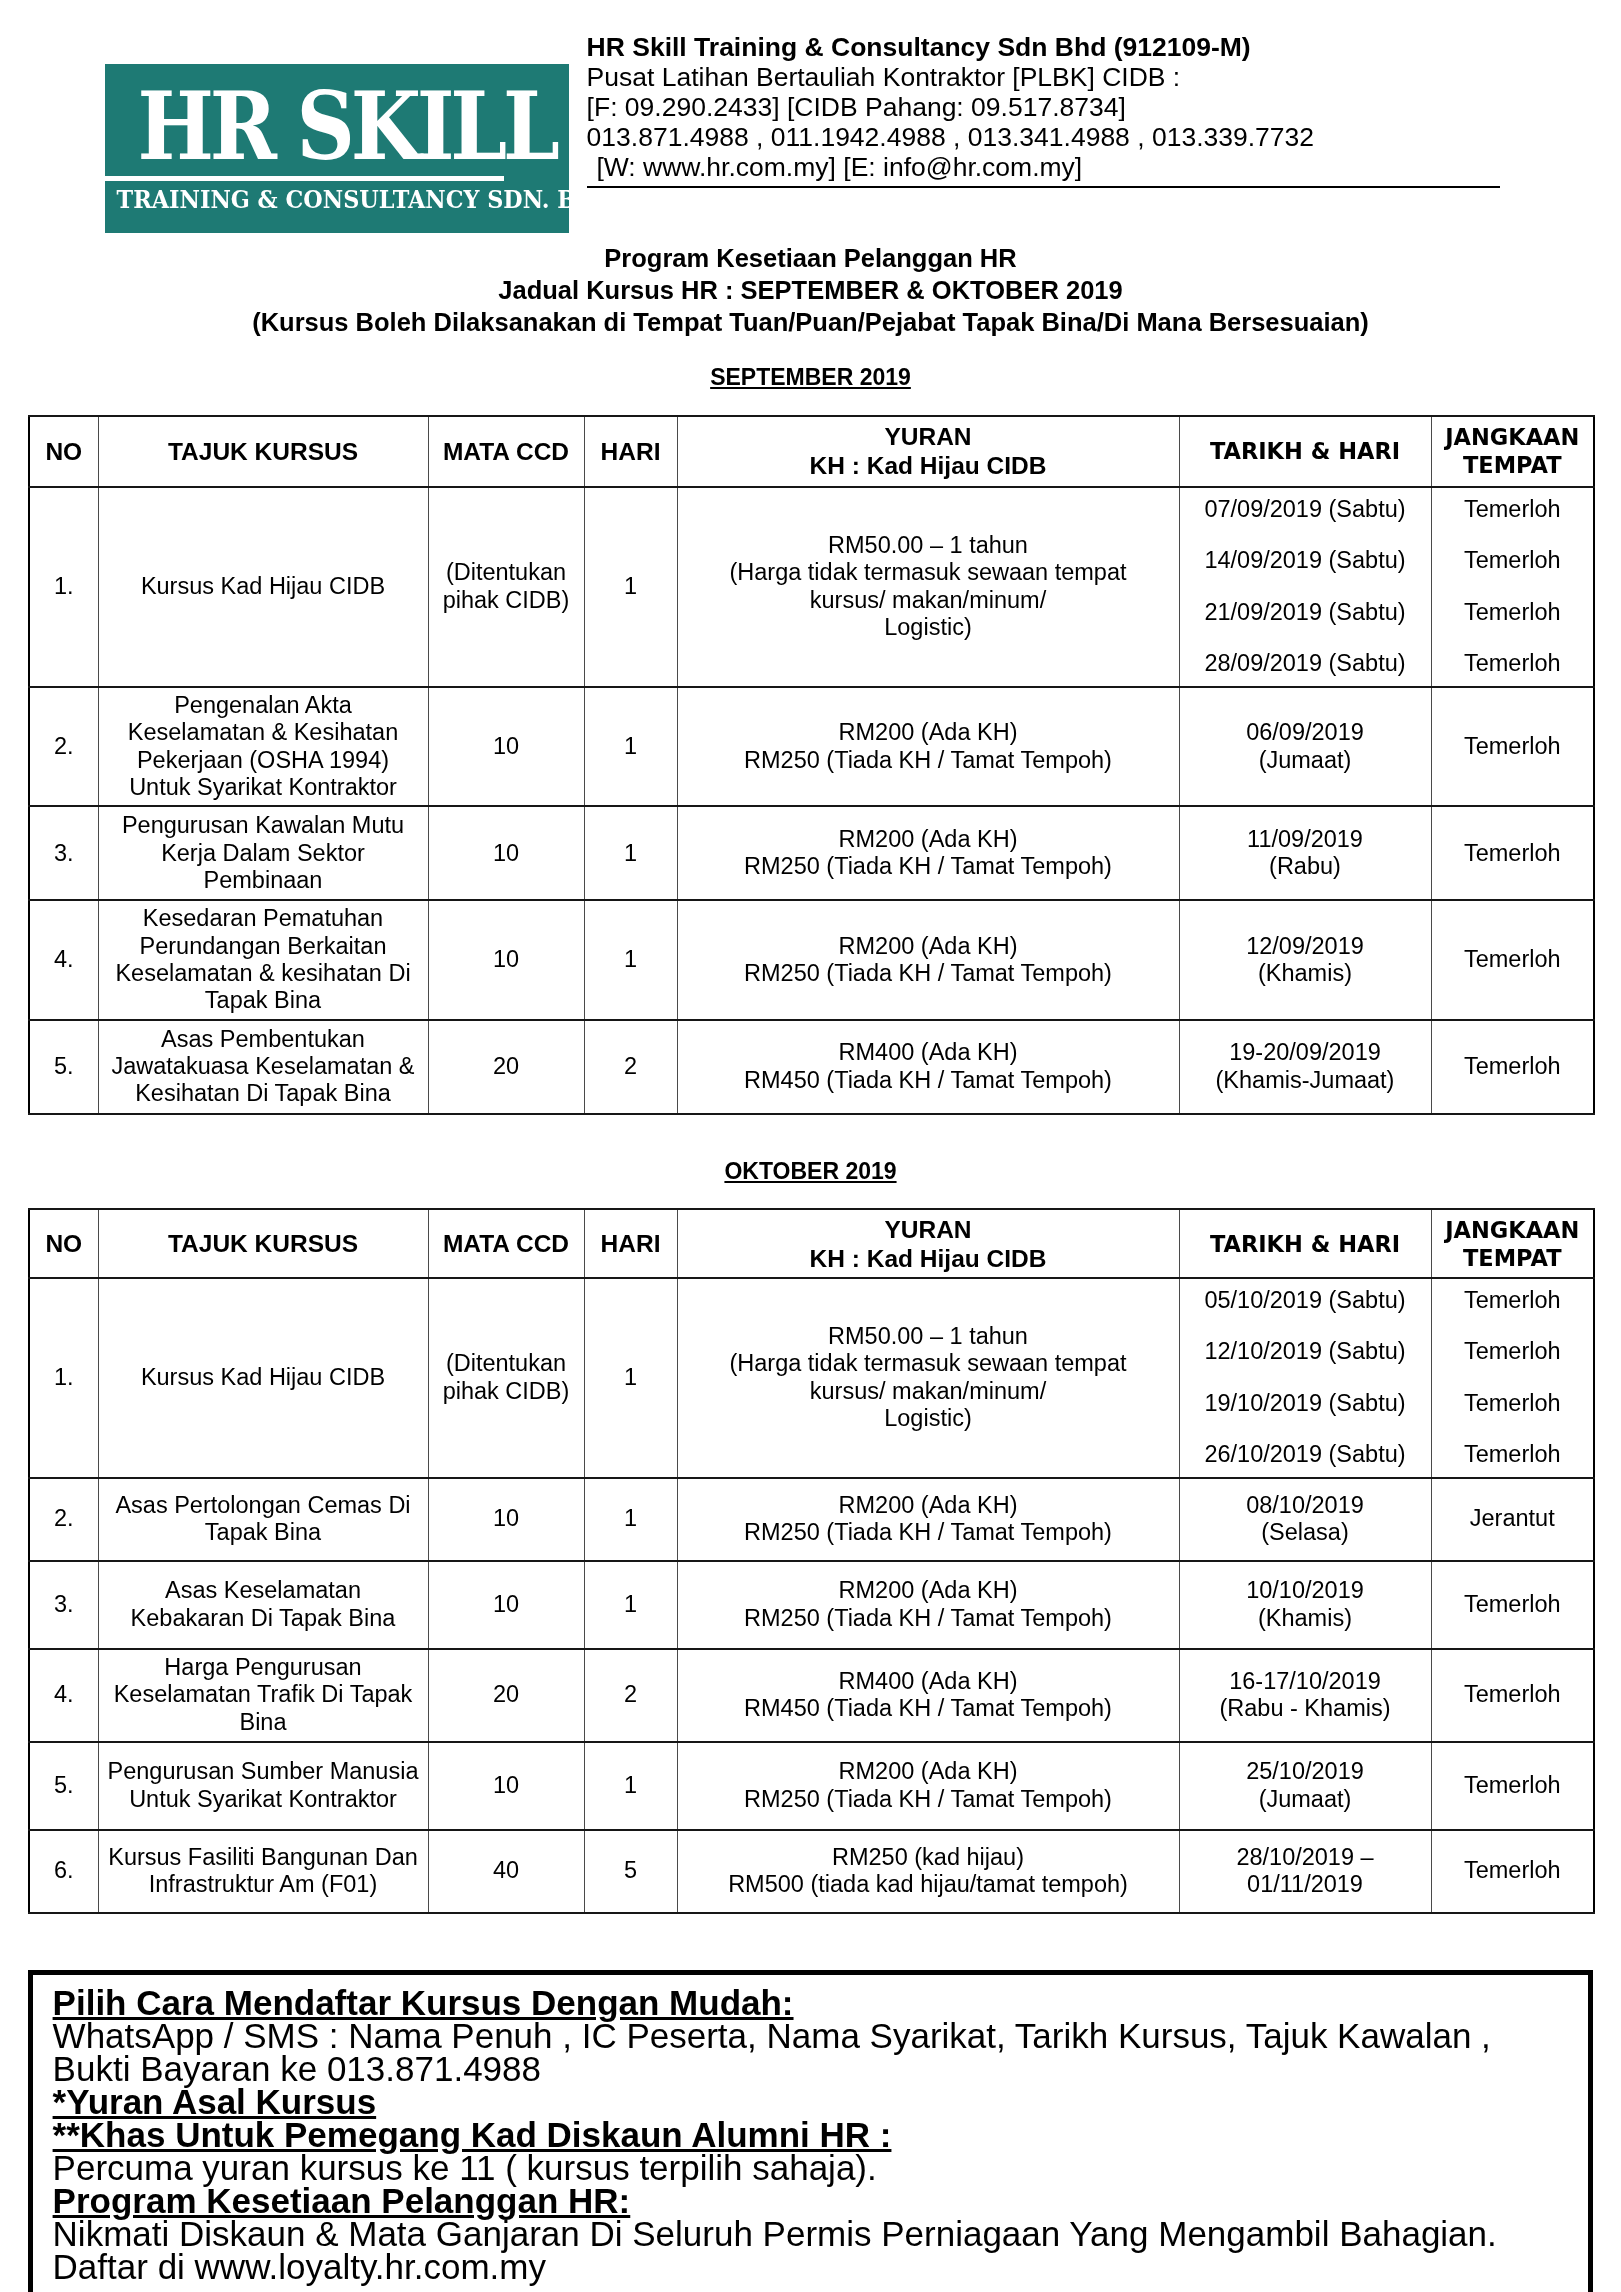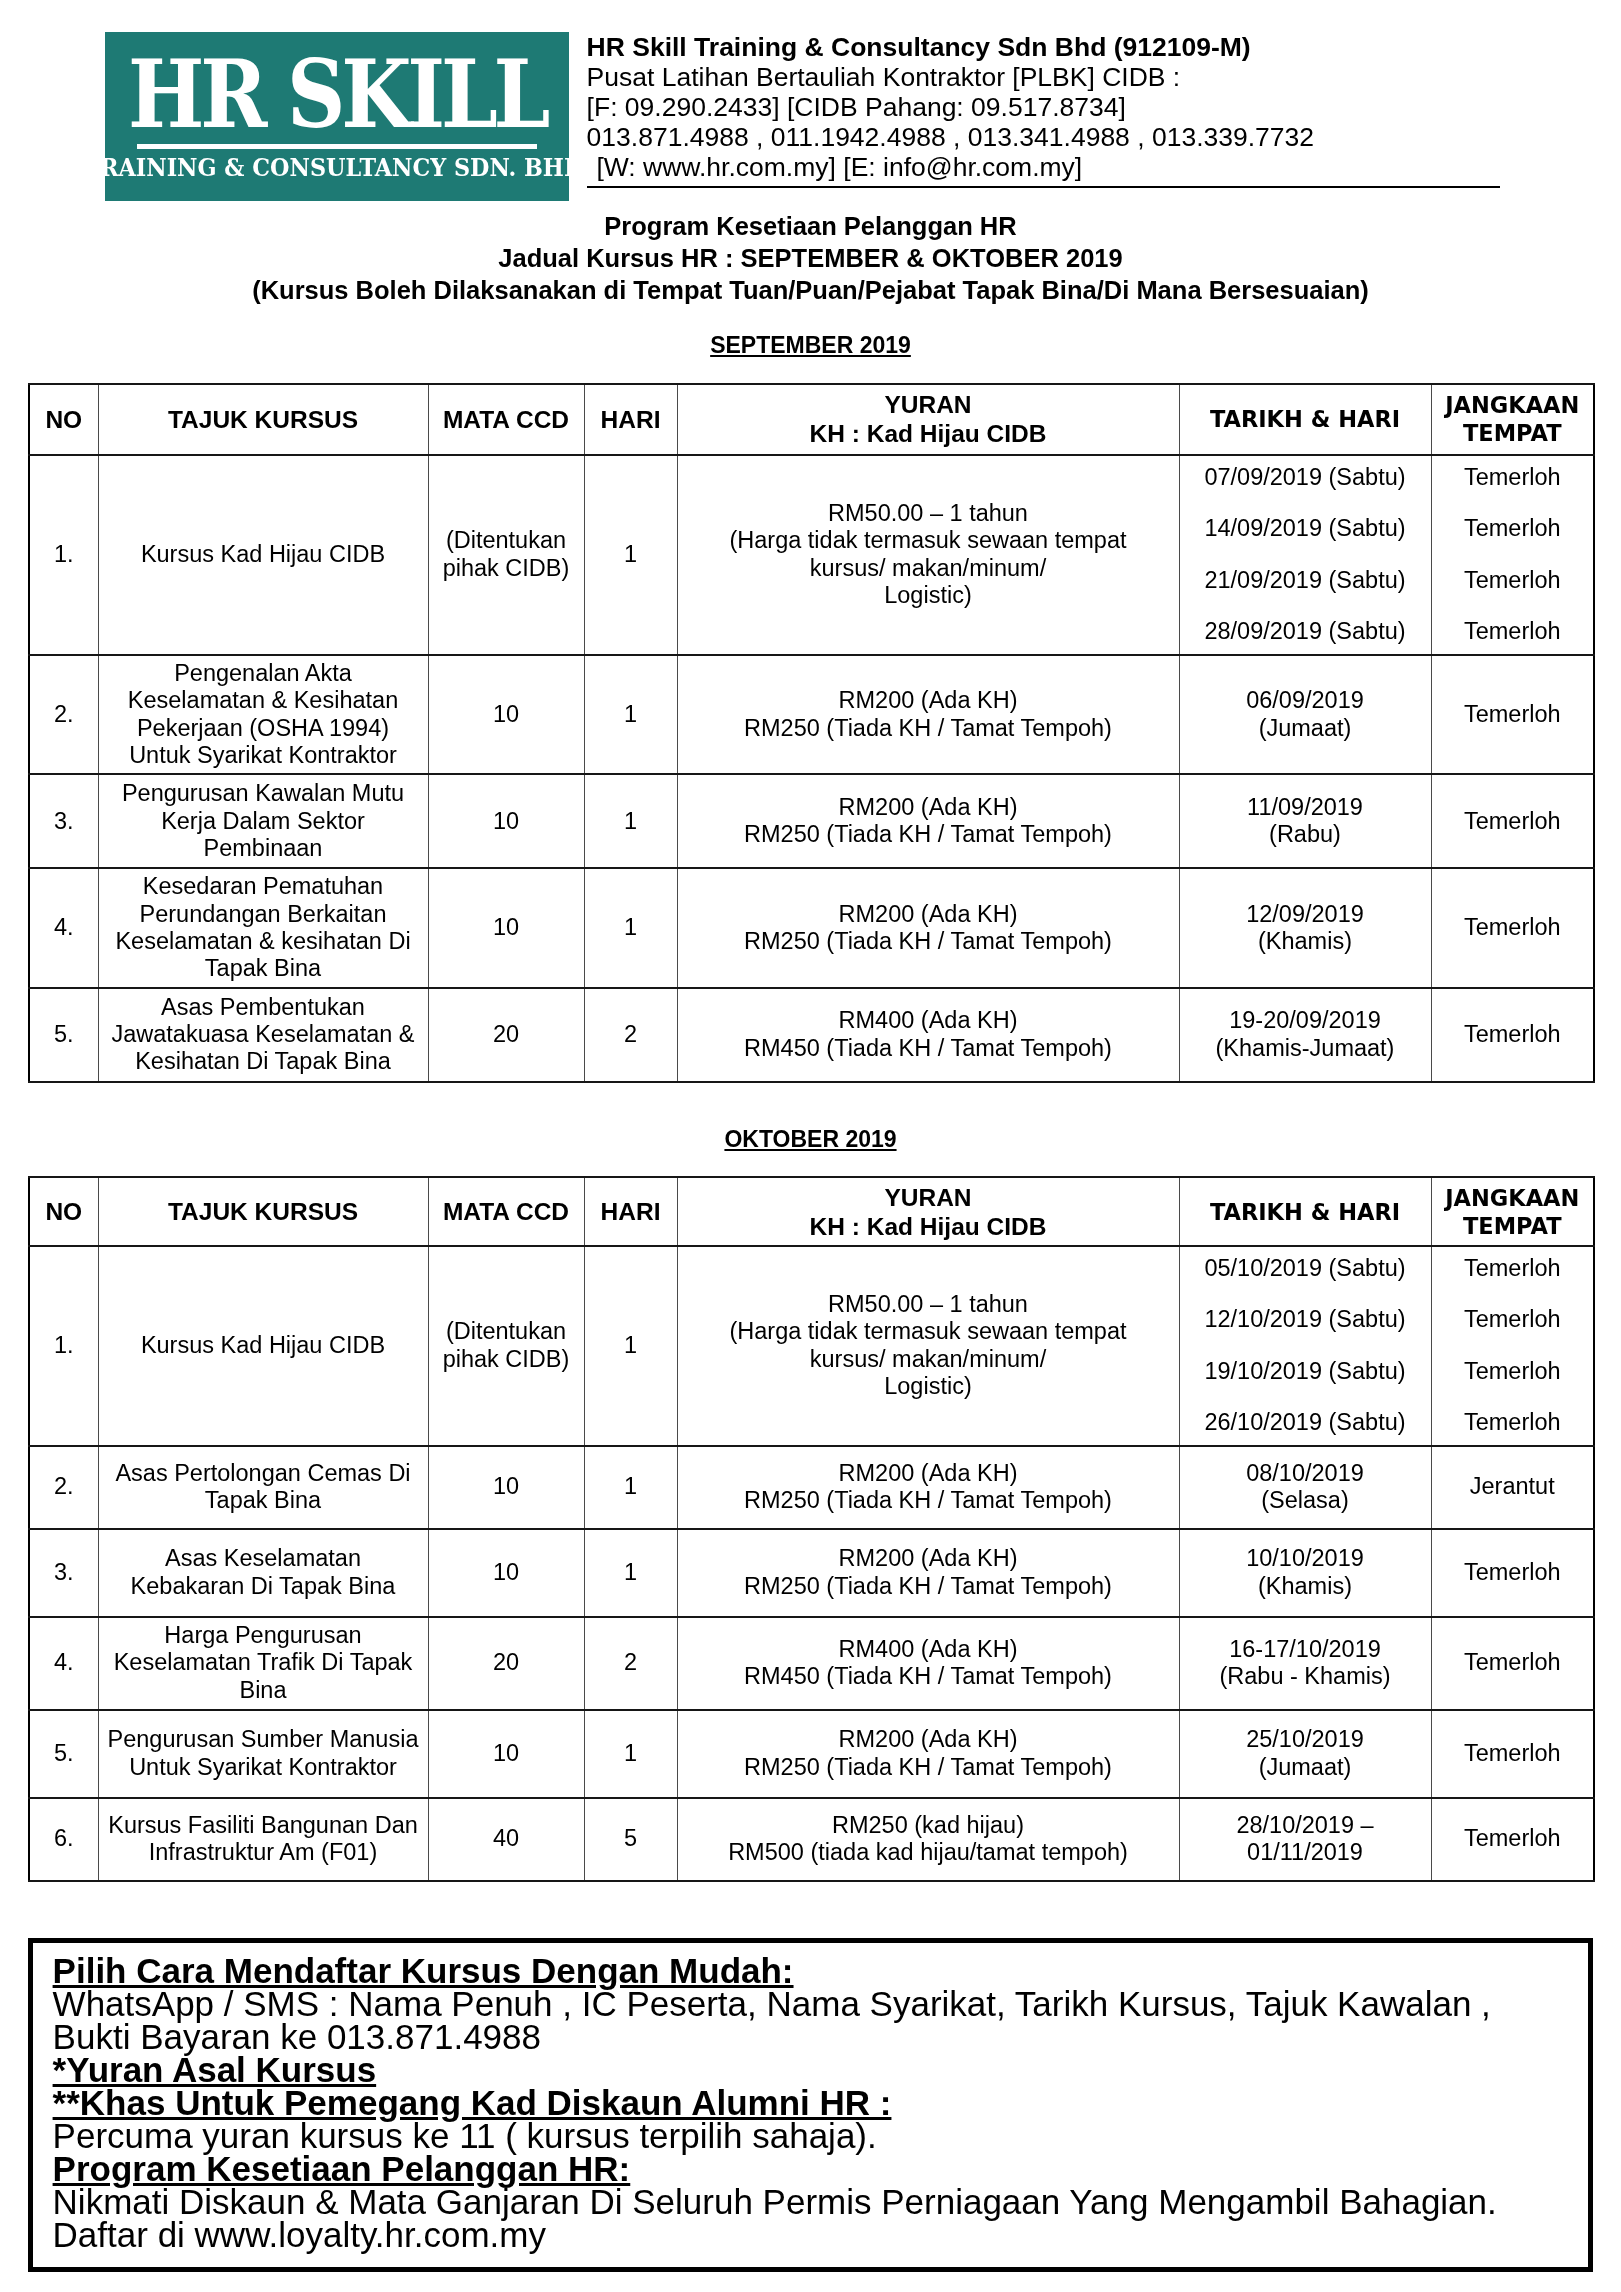--- a/index.html
+++ b/index.html
@@ -5,22 +5,22 @@
   html,body { margin:0; padding:0; background:#888; }
   .page {
     width:1621px; height:2293px; background:#ffffff; margin:0 auto;
     position:relative; overflow:hidden; color:#000;
     font-family:"Liberation Sans", sans-serif;
   }
   
   .header { display:flex; align-items:flex-start; padding:32px 0 0 105px; }
   .logo {
     width:464px; height:169px; flex:0 0 auto;
-    display:flex; flex-direction:column; align-items:center; justify-content:center;
-    color:#fff; text-align:center;
+    display:flex; flex-direction:column; justify-content:center;
+    color:#fff; text-align:center;margin-top:32px;
   }
   .logo-title {
     font-family:"DejaVu Serif", serif; font-weight:bold;
     font-size:94px; line-height:0.92; letter-spacing:-4.9px; transform:scaleX(0.86);
     white-space:nowrap;
   }
   .logo-bar { width:86%; height:4.9px; background:#fff; margin:5.9px 0 4.9px; }
   .logo-sub {
     font-family:"DejaVu Serif", serif; font-weight:bold; font-size:23.5px;
     transform:scaleX(0.95); white-space:nowrap; letter-spacing:0px;

